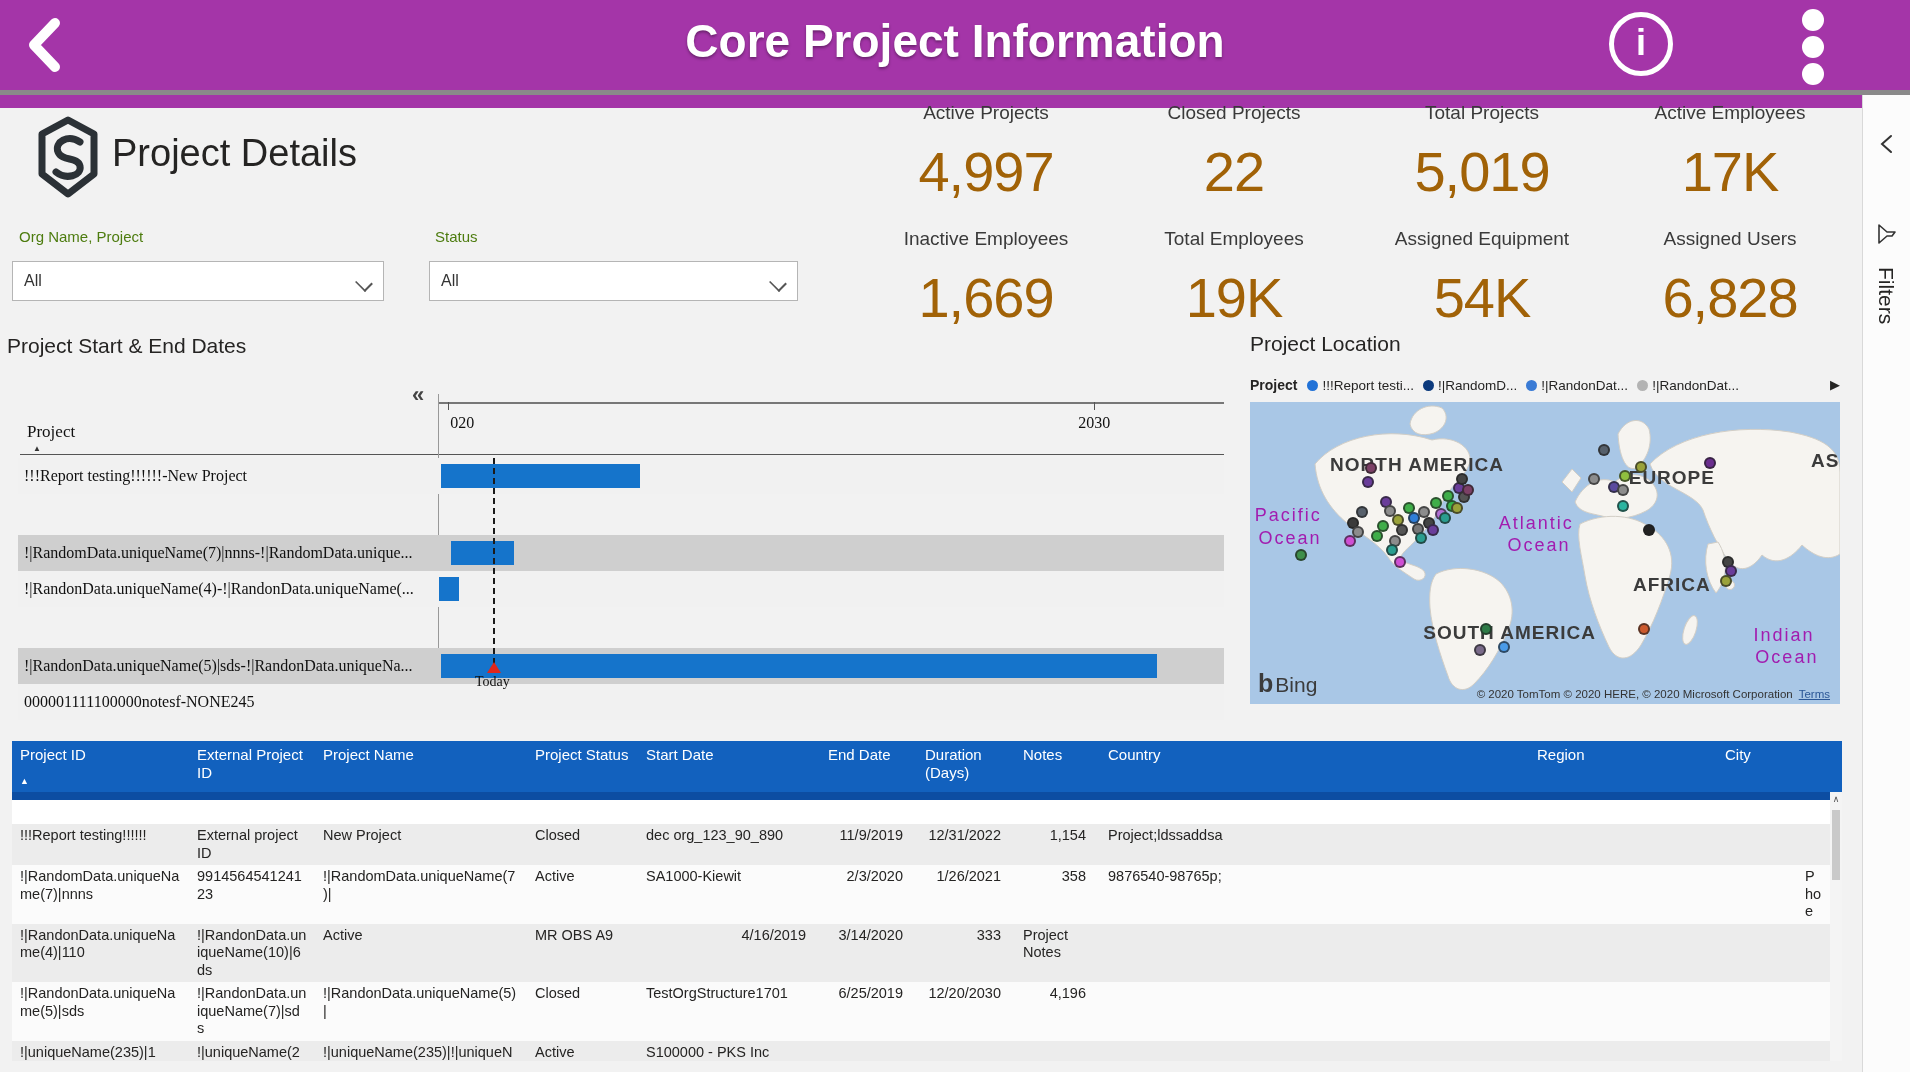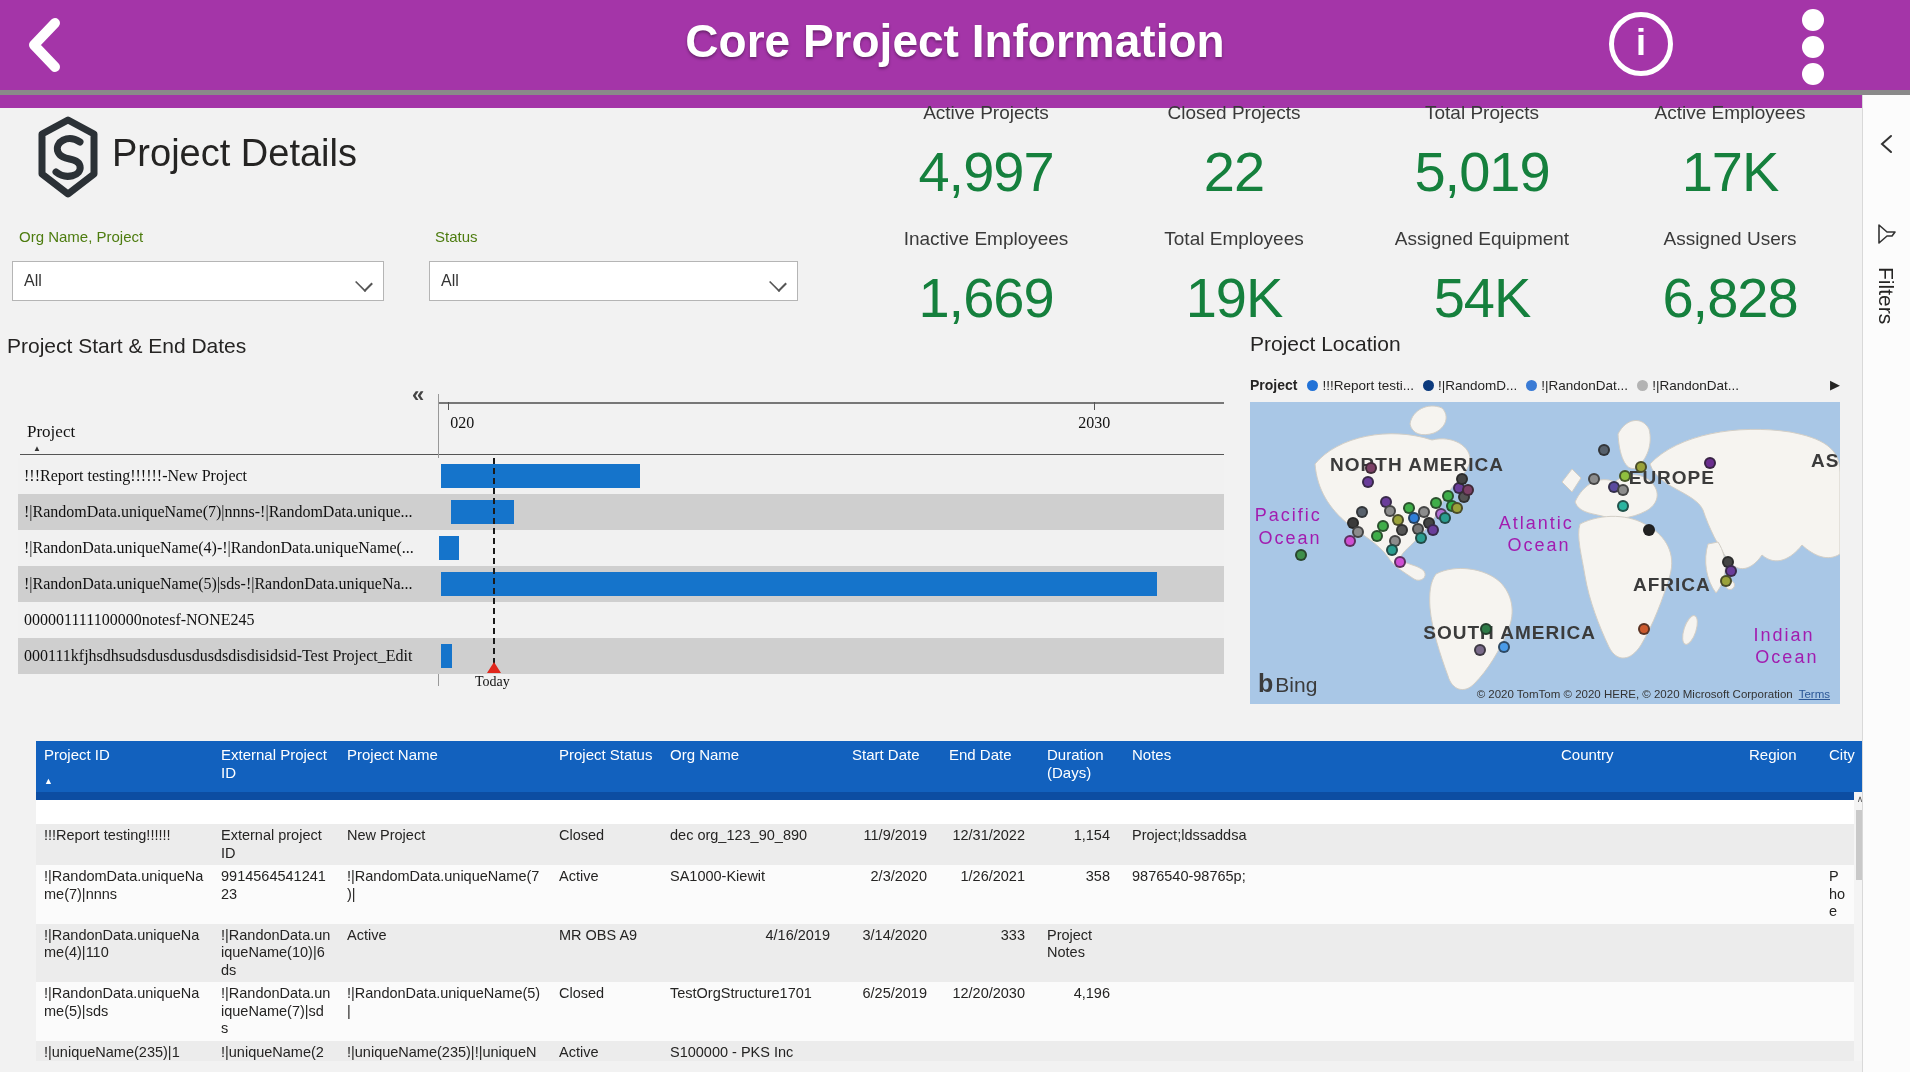--- a/index.html
+++ b/index.html
@@ -21,36 +21,36 @@
   .pd-title{position:absolute;left:112px;top:132px;font-size:38px;color:#252423;}
   .flt-label{position:absolute;top:228px;font-size:15px;color:#4d7c0f;}
   .dropdown{position:absolute;top:261px;height:40px;background:#fff;border:1px solid #b5b5b5;
        box-sizing:border-box;font-size:16px;color:#333;line-height:38px;padding-left:11px;cursor:pointer;}
   .dd-chev{position:absolute;right:12px;top:14px;width:12px;height:12px;border-right:2px solid #555;
        border-bottom:2px solid #555;transform:rotate(45deg) scaleY(.8);}
   
   .kpi-grid{position:absolute;left:862px;top:100px;display:grid;grid-template-columns:repeat(4,248px);
        grid-auto-rows:26px 100px;text-align:center;}
   .kpi-label{font-size:19px;color:#3a3a3a;line-height:26px;white-space:nowrap;}
-  .kpi-value{font-size:56px;color:#15803d;line-height:92px;letter-spacing:-1px;}
+  .kpi-value{font-size:56px;color:#a16207;line-height:92px;letter-spacing:-1px;}
   
   .gantt{position:absolute;left:0;top:330px;width:1232px;height:362px;}
   .gantt-title{position:absolute;left:7px;top:4px;font-size:21px;color:#252423;}
   .gantt-collapse{position:absolute;left:412px;top:52px;font-size:22px;color:#444;font-weight:bold;cursor:pointer;}
   .gantt-axisline{position:absolute;left:438px;top:72px;width:786px;border-top:2px solid #777;}
   .gantt-tick{position:absolute;top:72px;width:1px;height:8px;background:#555;}
   .gantt-axis-label{position:absolute;top:84px;font-family:"Liberation Serif",serif;font-size:16px;color:#111;}
   .gantt-colhead{position:absolute;left:27px;top:92px;font-family:"Liberation Serif",serif;font-size:17px;color:#111;}
   .gantt-sort{position:absolute;left:33px;top:114px;font-size:8px;color:#333;}
   .gantt-headline{position:absolute;left:20px;top:124px;width:1204px;border-top:1px solid #555;}
   .gantt-vline{position:absolute;left:438px;top:64px;width:1px;height:292px;background:#999;}
   .gantt-rows{position:absolute;left:18px;top:128px;width:1206px;}
   .gantt-row{position:relative;height:36px;margin-bottom:0;}
   .gantt-row.odd{background:#f1f1f1;}
-  .gantt-row.even{background:#cfcfcf;}
+  .gantt-row.even{background:#cfcfcf;margin-top:41px;}
   .gantt-row-label{position:absolute;left:6px;top:0;width:405px;line-height:36px;
        font-family:"Liberation Serif",serif;font-size:16px;color:#111;white-space:nowrap;
        overflow:hidden;text-overflow:ellipsis;}
   .gantt-track{position:absolute;left:420px;top:0;width:786px;height:36px;}
   .gantt-bar{position:absolute;top:6px;height:24px;}
   .gantt-today-line{position:absolute;left:493px;top:128px;height:206px;border-left:2px dashed #1a1a1a;}
   .gantt-today-tri{position:absolute;left:487px;top:332px;width:0;height:0;
        border-left:7px solid transparent;border-right:7px solid transparent;border-bottom:11px solid #e0271c;}
   .gantt-today-label{position:absolute;left:475px;top:344px;font-family:"Liberation Serif",serif;font-size:14px;color:#111;}
   
@@ -66,21 +66,21 @@
   .map-label{position:absolute;transform:translate(-50%,-50%);font-size:19px;font-weight:bold;
        color:#3b3b3b;letter-spacing:1px;white-space:nowrap;}
   .map-label.ocean{color:#a21caf;font-weight:normal;font-size:18px;letter-spacing:2px;}
   .map-dot{position:absolute;width:12px;height:12px;border-radius:50%;border:2px solid rgba(30,30,30,.65);
        box-sizing:border-box;transform:translate(-50%,-50%);cursor:pointer;}
   .bing-logo{position:absolute;left:8px;bottom:6px;font-size:21px;color:#3b3b3b;}
   .bing-logo b{font-size:25px;font-weight:bold;margin-right:2px;}
   .map-copy{position:absolute;right:10px;bottom:4px;font-size:11.5px;color:#333;}
   .map-copy a{color:#2b5797;text-decoration:underline;margin-left:6px;cursor:pointer;}
   
-  .tableWrap{position:absolute;left:12px;top:741px;width:1830px;height:320px;overflow:hidden;background:#fff;margin-left:24px;}
+  .tableWrap{position:absolute;left:12px;top:741px;width:1830px;height:320px;overflow:hidden;background:#fff;}
   .t-head{display:grid;background:#1261be;color:#fff;min-height:51px;position:relative;}
   .t-head .hcell{padding:5px 8px 2px 8px;font-size:15px;line-height:18px;position:relative;}
   .t-sort{position:absolute;left:8px;bottom:2px;font-size:9px;color:#fff;}
   .t-strip{height:8px;background:#0c4da2;}
   .t-gap{height:24px;background:#fff;}
   .t-row{display:grid;font-size:14.5px;color:#252423;}
   .t-row.odd{background:#ececec;}
   .t-row.even{background:#fbfbfb;}
   .t-row .cell{padding:3px 8px;line-height:17.5px;word-wrap:break-word;overflow:hidden;}
   .cell.num{text-align:right;padding-right:14px;}
@@ -312,21 +312,20 @@
       </div>
     </div>
   </div>
 
   <div class="tableWrap">
     <div class="t-head" id="tHead" style="background: rgb(18, 97, 190); grid-template-columns: 177px 126px 212px 111px 182px 97px 98px 85px 429px 188px 80px 33px;">
         <div class="hcell">Project ID<span class="t-sort">▲</span></div>
         <div class="hcell">External Project ID</div>
         <div class="hcell">Project Name</div>
         <div class="hcell">Project Status</div>
-        <div class="hcell">Org Name</div>
         <div class="hcell">Start Date</div>
         <div class="hcell">End Date</div>
         <div class="hcell">Duration (Days)</div>
         <div class="hcell">Notes</div>
         <div class="hcell">Country</div>
         <div class="hcell">Region</div>
         <div class="hcell">City</div>
       </div>
     <div class="t-strip"></div>
     <div class="t-gap"></div>

